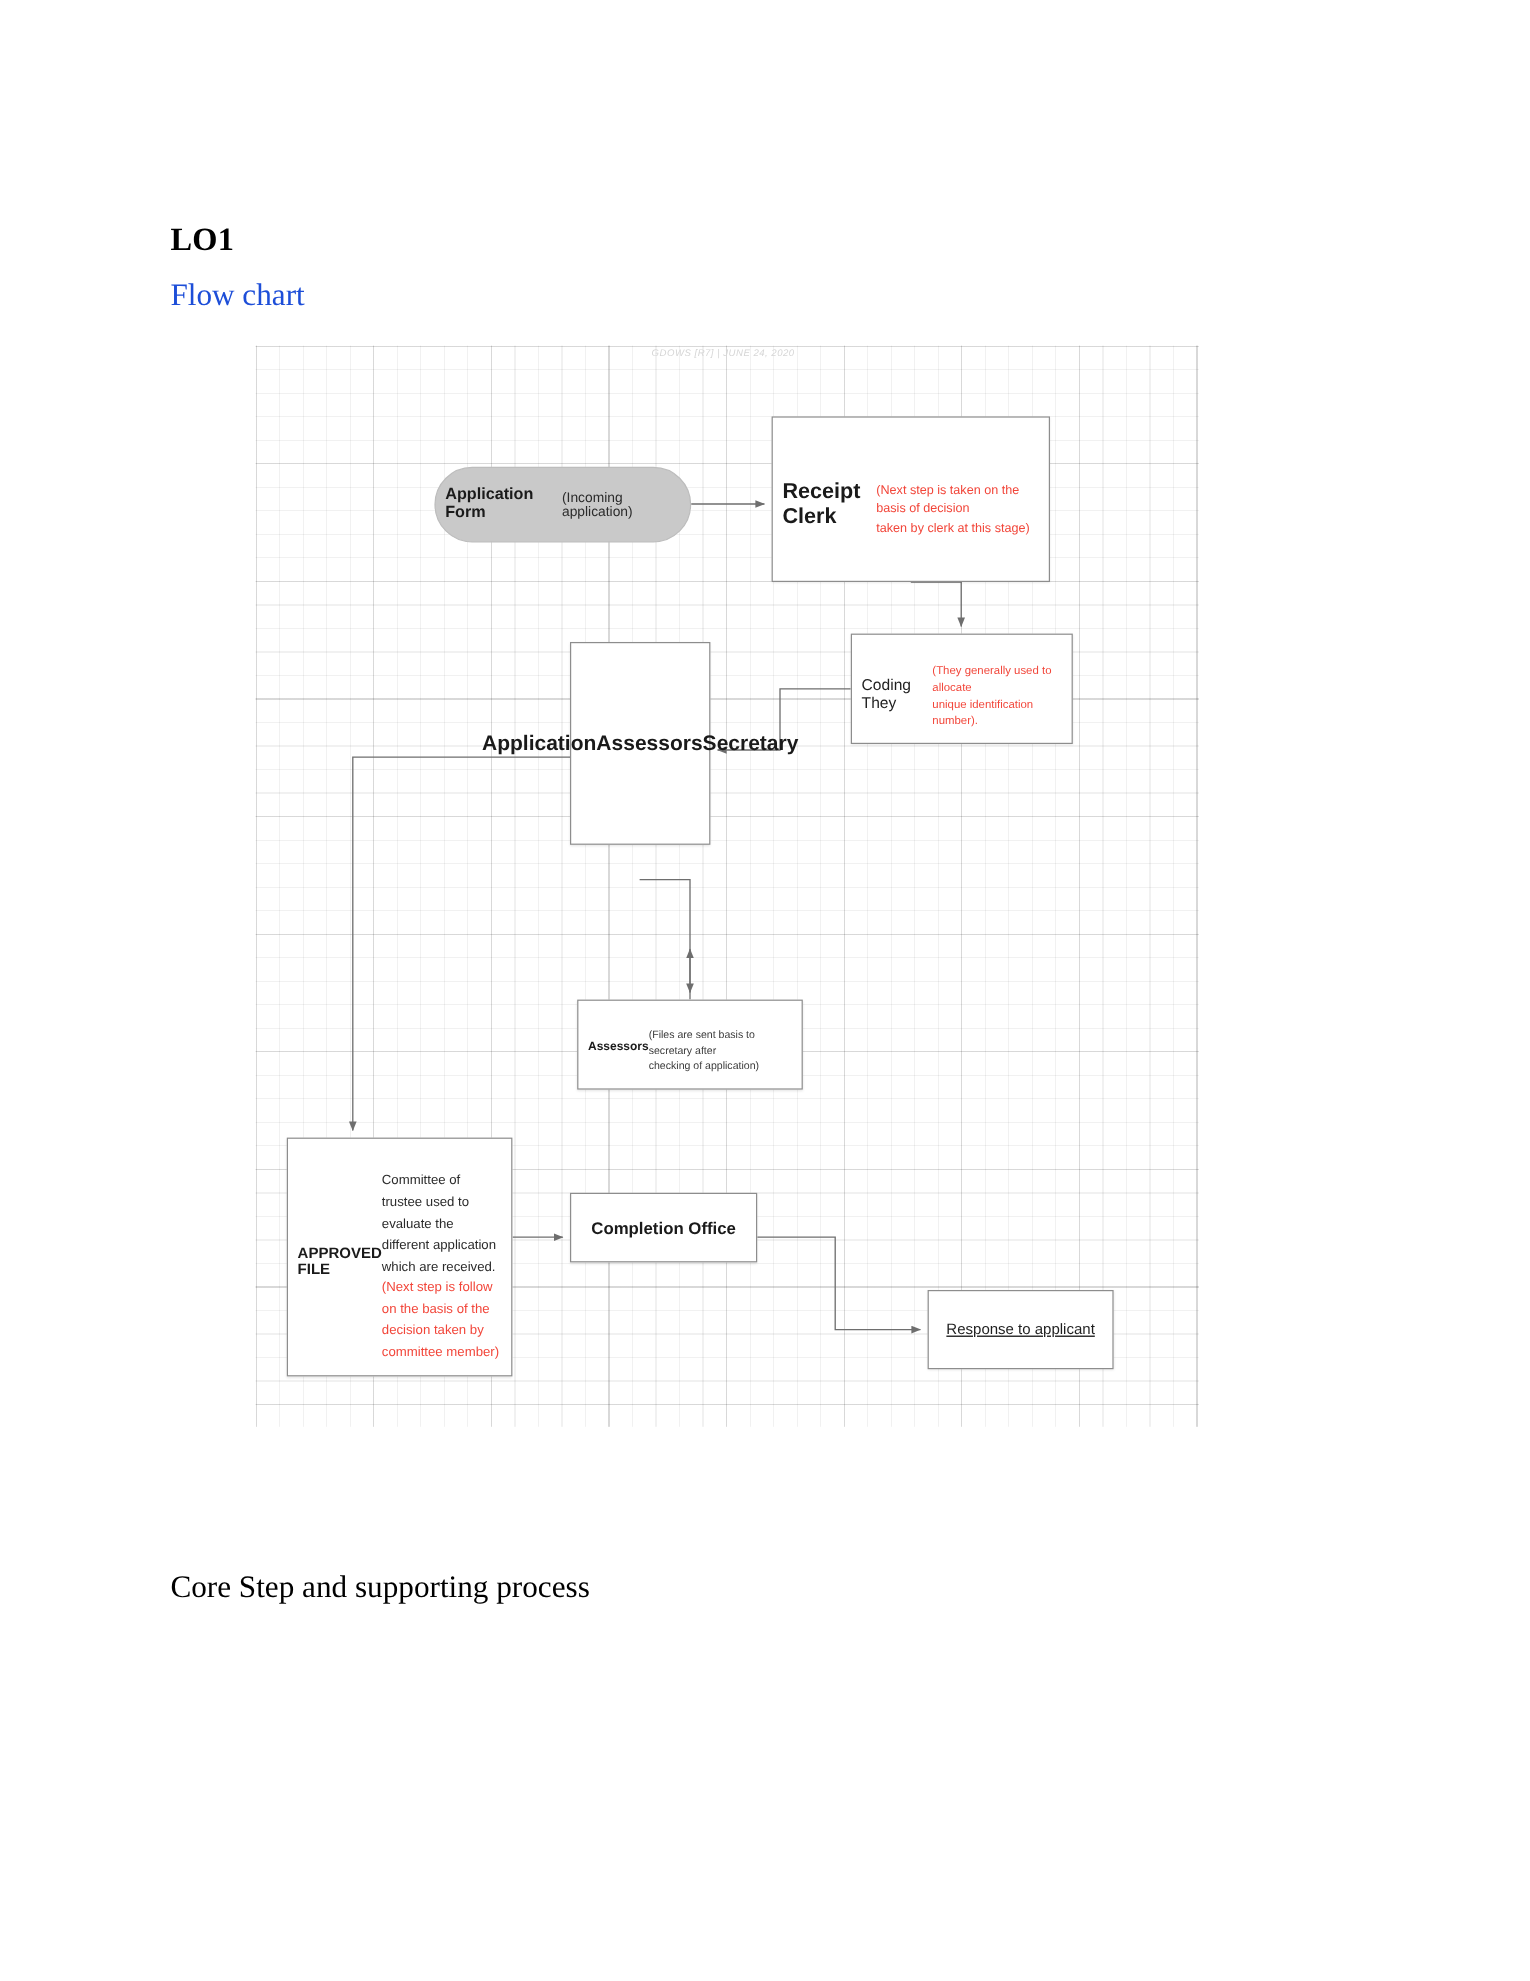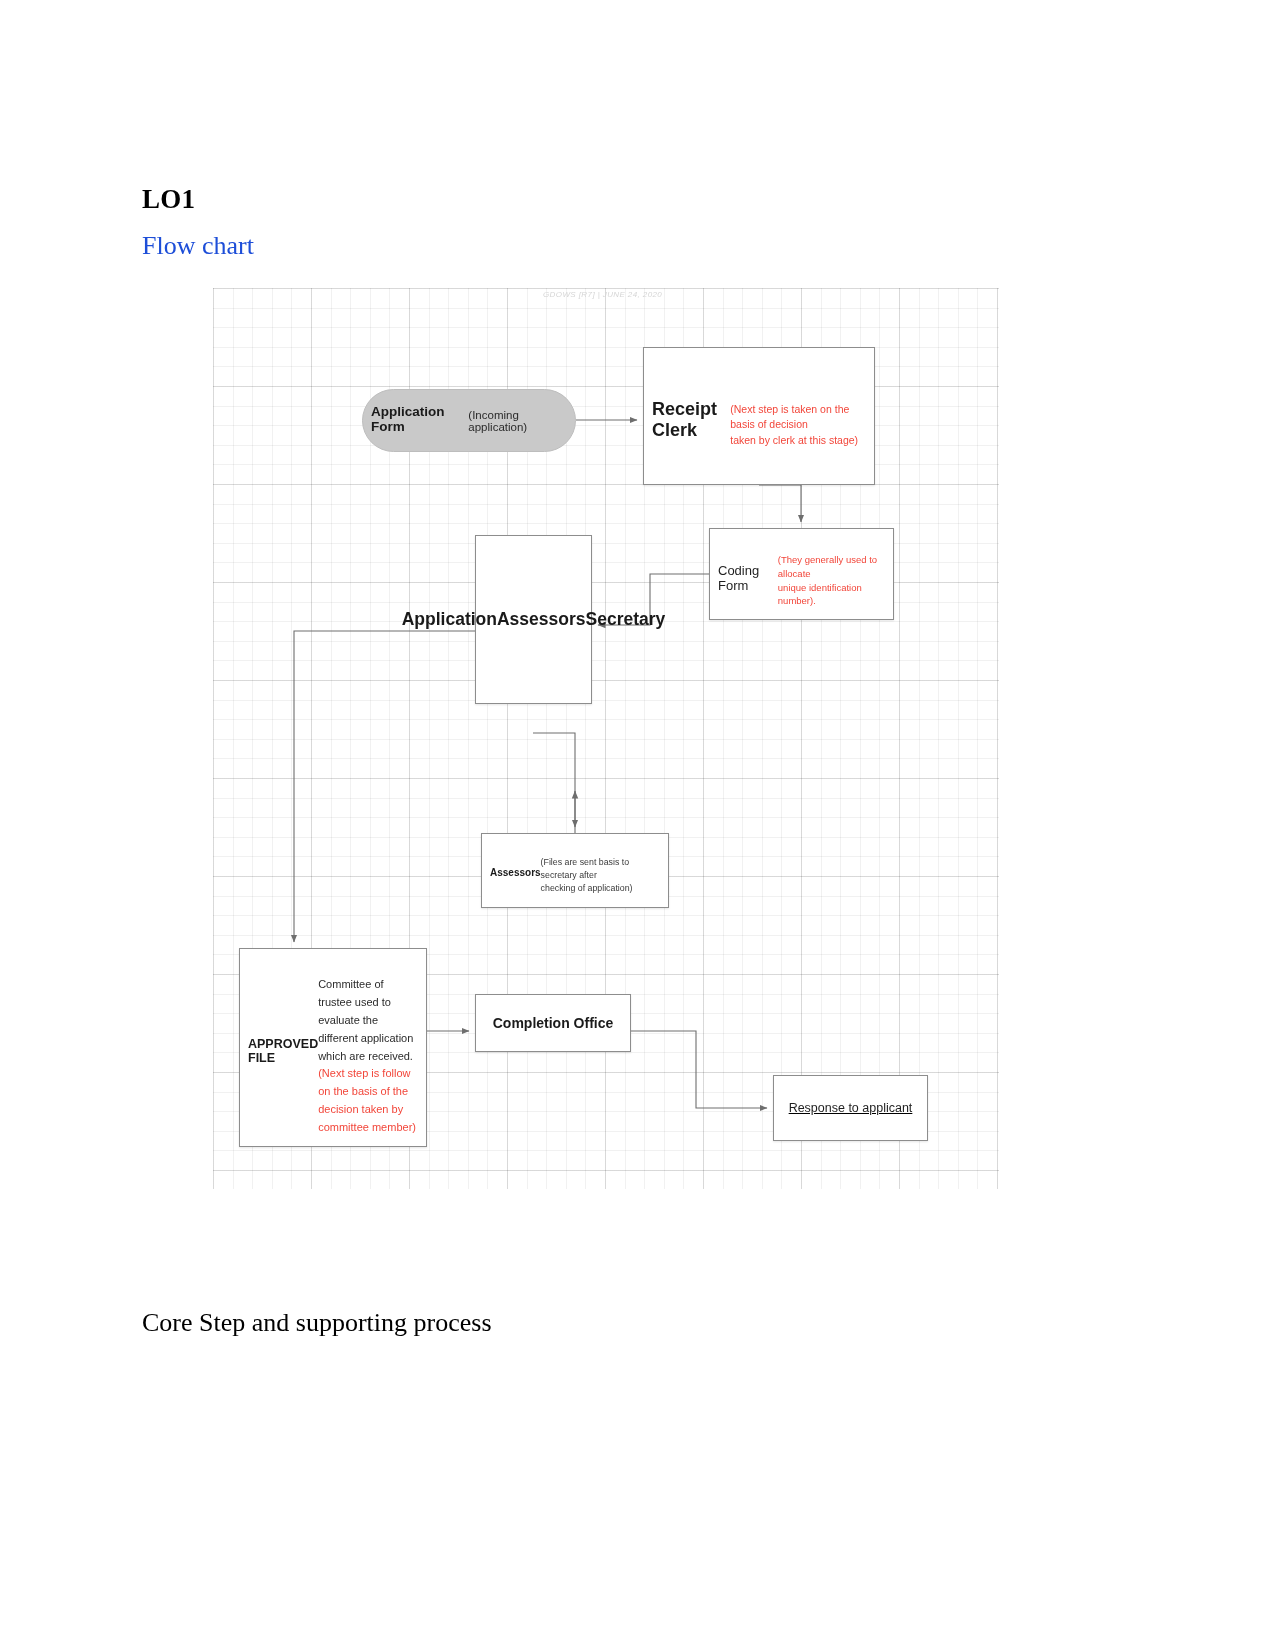--- a/index.html
+++ b/index.html
@@ -264,21 +264,21 @@
 
     <div class="node n-receipt">
       <div class="node-title">Receipt Clerk</div>
       <div class="node-note">
         <div>(Next step is taken on the basis of decision</div>
         <div>taken by clerk at this stage)</div>
       </div>
     </div>
 
     <div class="node n-coding">
-      <div class="node-title">Coding Form</div>
+      <div class="node-title">Coding They</div>
       <div class="node-note">
         <div>(They generally used to allocate</div>
         <div>unique identification number).</div>
       </div>
     </div>
 
     <div class="node n-secretary">
       <div class="node-title">Application</div>
       <div class="node-title">Assessors</div>
       <div class="node-title">Secretary</div>

